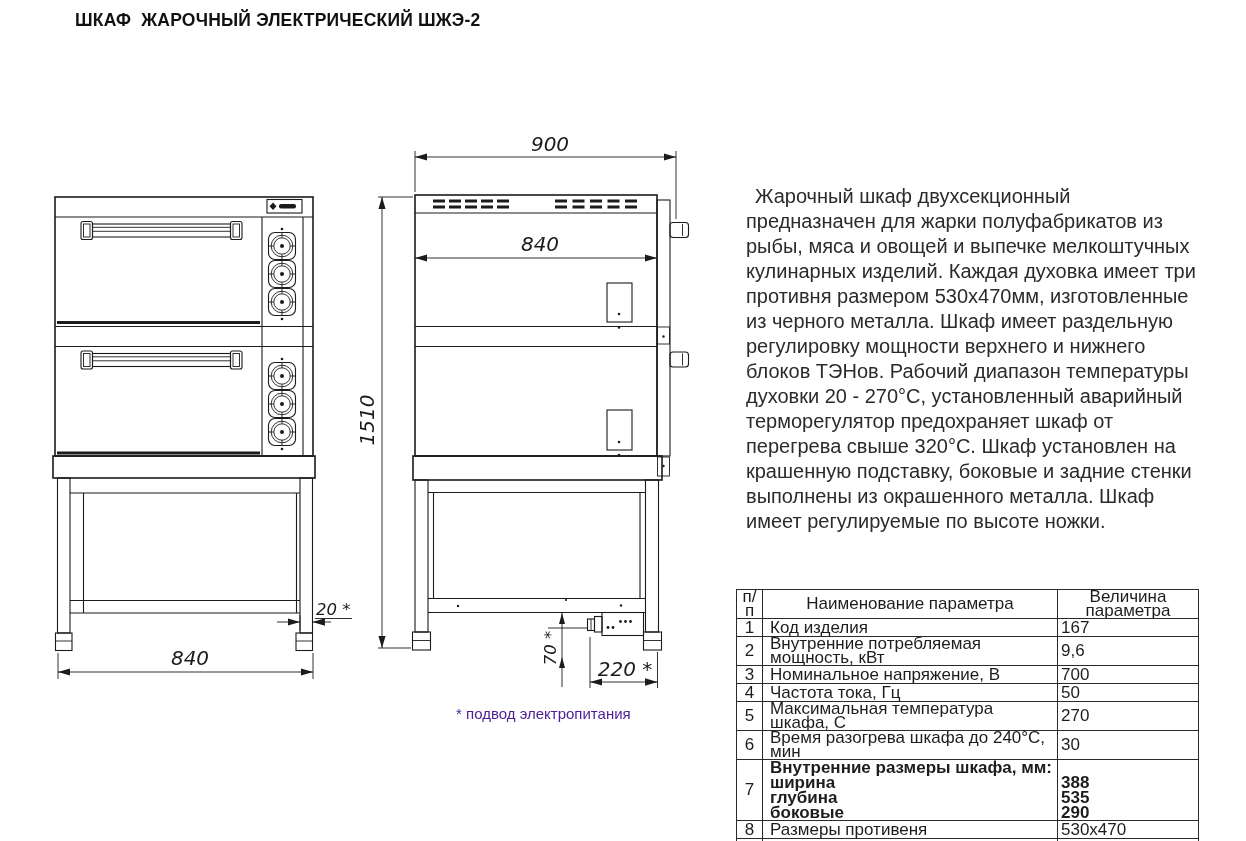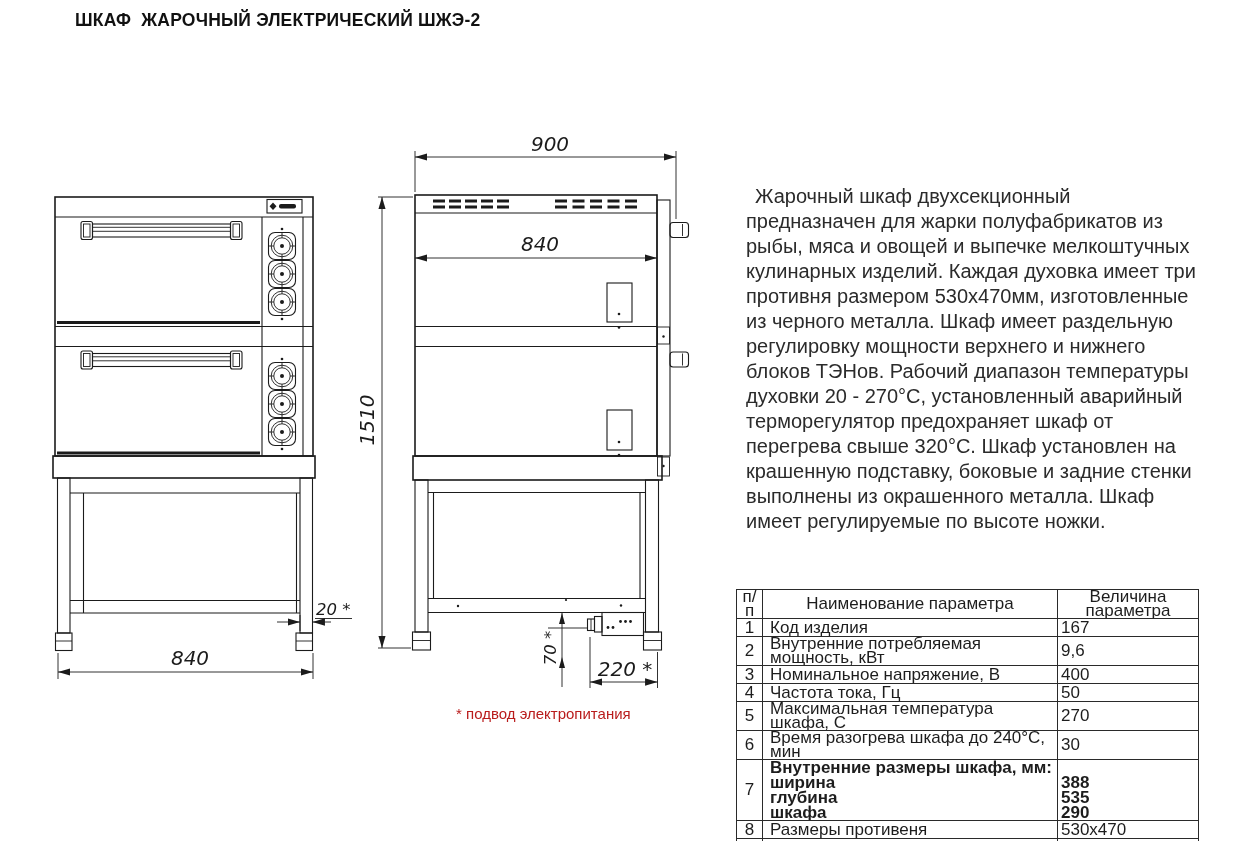--- a/index.html
+++ b/index.html
@@ -2,21 +2,21 @@
 <html><head>
 <meta charset="utf-8">
 <style>
   html,body{margin:0;padding:0;background:#fff;}
   .page{position:relative;width:1246px;height:841px;background:#ffffff;overflow:hidden;
         font-family:"Liberation Sans", sans-serif;color:#222;}
   .title{position:absolute;left:75px;top:10px;font-size:17.5px;font-weight:bold;
          letter-spacing:.2px;color:#111;white-space:pre;text-align:center;}
   .desc{position:absolute;left:746px;top:184px;width:452px;font-size:20px;
         line-height:25px;color:#2b2b2b;text-indent:9px;}
-  .footnote{position:absolute;left:456px;top:705px;font-size:15px;color:#b91c1c;}
+  .footnote{position:absolute;left:456px;top:705px;font-size:15px;color:#4c1d95;}
   svg.drw{position:absolute;}
   
   .o{fill:none;stroke:#1b1b1b;stroke-width:1.6;}
   .m{fill:none;stroke:#1b1b1b;stroke-width:1.1;}
   .t{fill:none;stroke:#1b1b1b;stroke-width:0.9;}
   .f{fill:#1b1b1b;stroke:none;}
   .dim{font-family:"DejaVu Sans", sans-serif;font-style:italic;font-size:20px;fill:#1b1b1b;}
   .dim.sm{font-size:16.5px;}
   
   .spec{position:absolute;left:736px;top:589px;border-collapse:collapse;table-layout:fixed;
@@ -280,21 +280,21 @@
         <td class="val">167</td>
       </tr>
       <tr>
         <td class="num">2</td>
         <td class="name">Внутренние потребляемая мощность, кВт</td>
         <td class="val">9,6</td>
       </tr>
       <tr>
         <td class="num">3</td>
         <td class="name">Номинальное напряжение, В</td>
-        <td class="val">400</td>
+        <td class="val">700</td>
       </tr>
       <tr>
         <td class="num">4</td>
         <td class="name">Частота тока, Гц</td>
         <td class="val">50</td>
       </tr>
       <tr>
         <td class="num">5</td>
         <td class="name">Максимальная температура шкафа,  С</td>
         <td class="val">270</td>
@@ -303,21 +303,21 @@
         <td class="num">6</td>
         <td class="name">Время разогрева шкафа до 240°С, мин</td>
         <td class="val">30</td>
       </tr>
       <tr>
         <td class="num">7</td>
         <td class="name ml">
           <div>Внутренние размеры шкафа, мм:</div>
           <div>ширина</div>
           <div>глубина</div>
-          <div>шкафа</div>
+          <div>боковые</div>
         </td>
         <td class="val ml">
           <div>&nbsp;</div>
           <div>388</div>
           <div>535</div>
           <div>290</div>
         </td>
       </tr>
       <tr>
         <td class="num">8</td>

